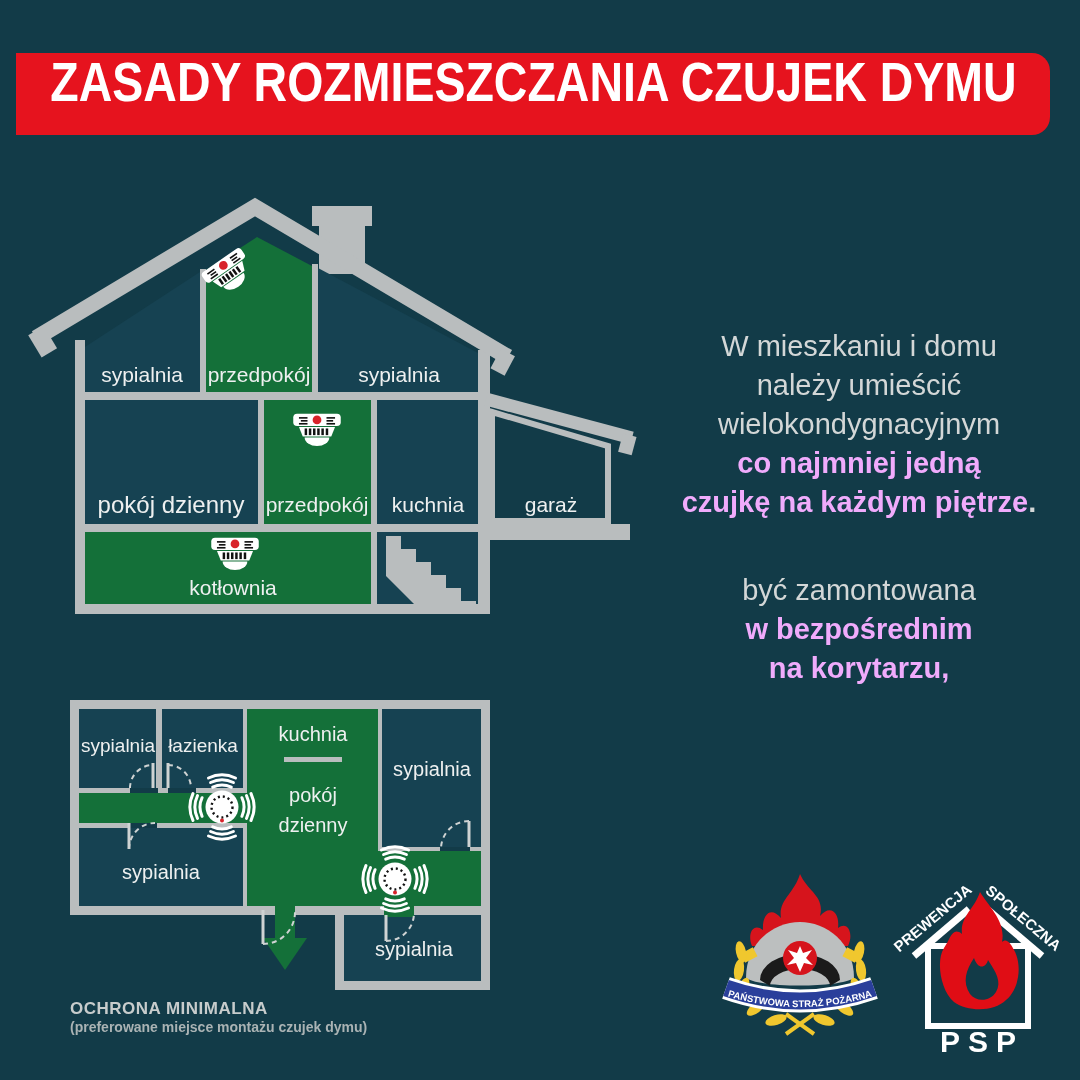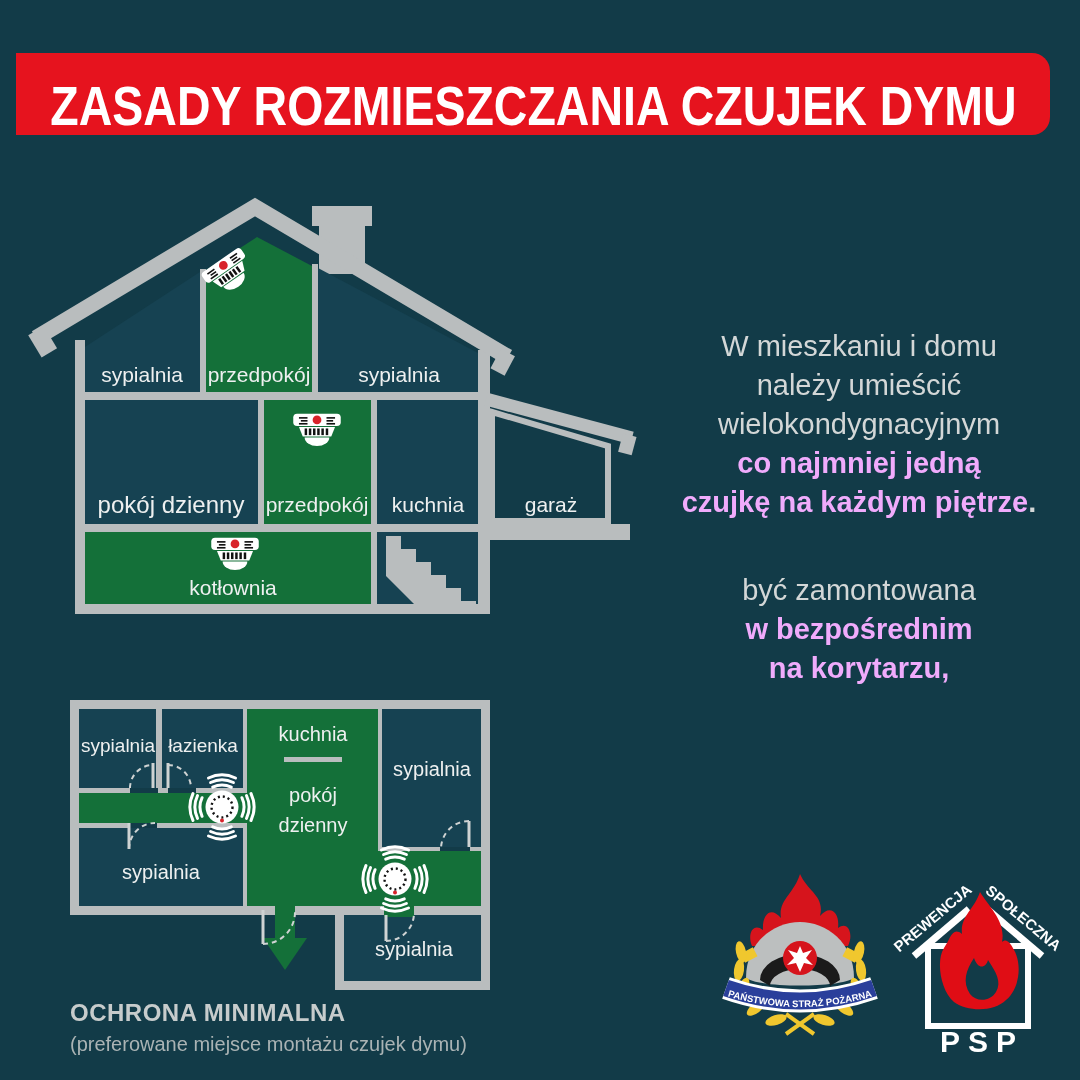--- a/index.html
+++ b/index.html
@@ -1,35 +1,35 @@
 <!DOCTYPE html>
 <html><head>
 <meta charset="utf-8">
 <style>
   html,body{margin:0;padding:0;background:#0c2630;}
   .canvas{position:relative;width:1080px;height:1080px;background:#123b48;overflow:hidden;
           font-family:"Liberation Sans",sans-serif;}
   
   .banner{position:absolute;left:16px;top:53px;right:30px;height:82px;background:#e6131e;
-          border-radius:0 18px 18px 0;display:flex;align-items:flex-end;justify-content:center;}
+          border-radius:0 18px 18px 0;display:flex;align-items:flex-start;justify-content:center;}
   .banner span{color:#ffffff;font-weight:700;font-size:50px;letter-spacing:0px;white-space:nowrap;
                transform:scale(.93,1.12);transform-origin:center;}
   
   svg.diagram{position:absolute;left:0;top:0;}
   
   .txtcol{position:absolute;left:632px;width:454px;text-align:center;color:#d3d7d7;
           font-size:29px;line-height:39px;font-weight:400;}
   .txtcol .hl{color:#f0abfc;font-weight:700;}
   .txtcol .dot{color:#d3d7d7;font-weight:700;}
   .block1{top:327px;}
   .block2{top:571px;}
   
   .caption{position:absolute;left:70px;top:999px;}
-  .caption .t1{color:#c7cccc;font-weight:700;font-size:24px;letter-spacing:.5px;}
-  .caption .t2{color:#aab3b4;font-weight:400;font-size:20px;margin-top:6px;}
+  .caption .t1{color:#c7cccc;font-weight:700;font-size:17px;letter-spacing:.5px;}
+  .caption .t2{color:#aab3b4;font-weight:700;font-size:14px;}
   .logos{position:absolute;left:0;top:0;}
 </style>
 </head>
 <body>
 
 <div class="canvas">
 
   <div class="banner">
     <span>ZASADY ROZMIESZCZANIA CZUJEK DYMU</span>
   </div>

